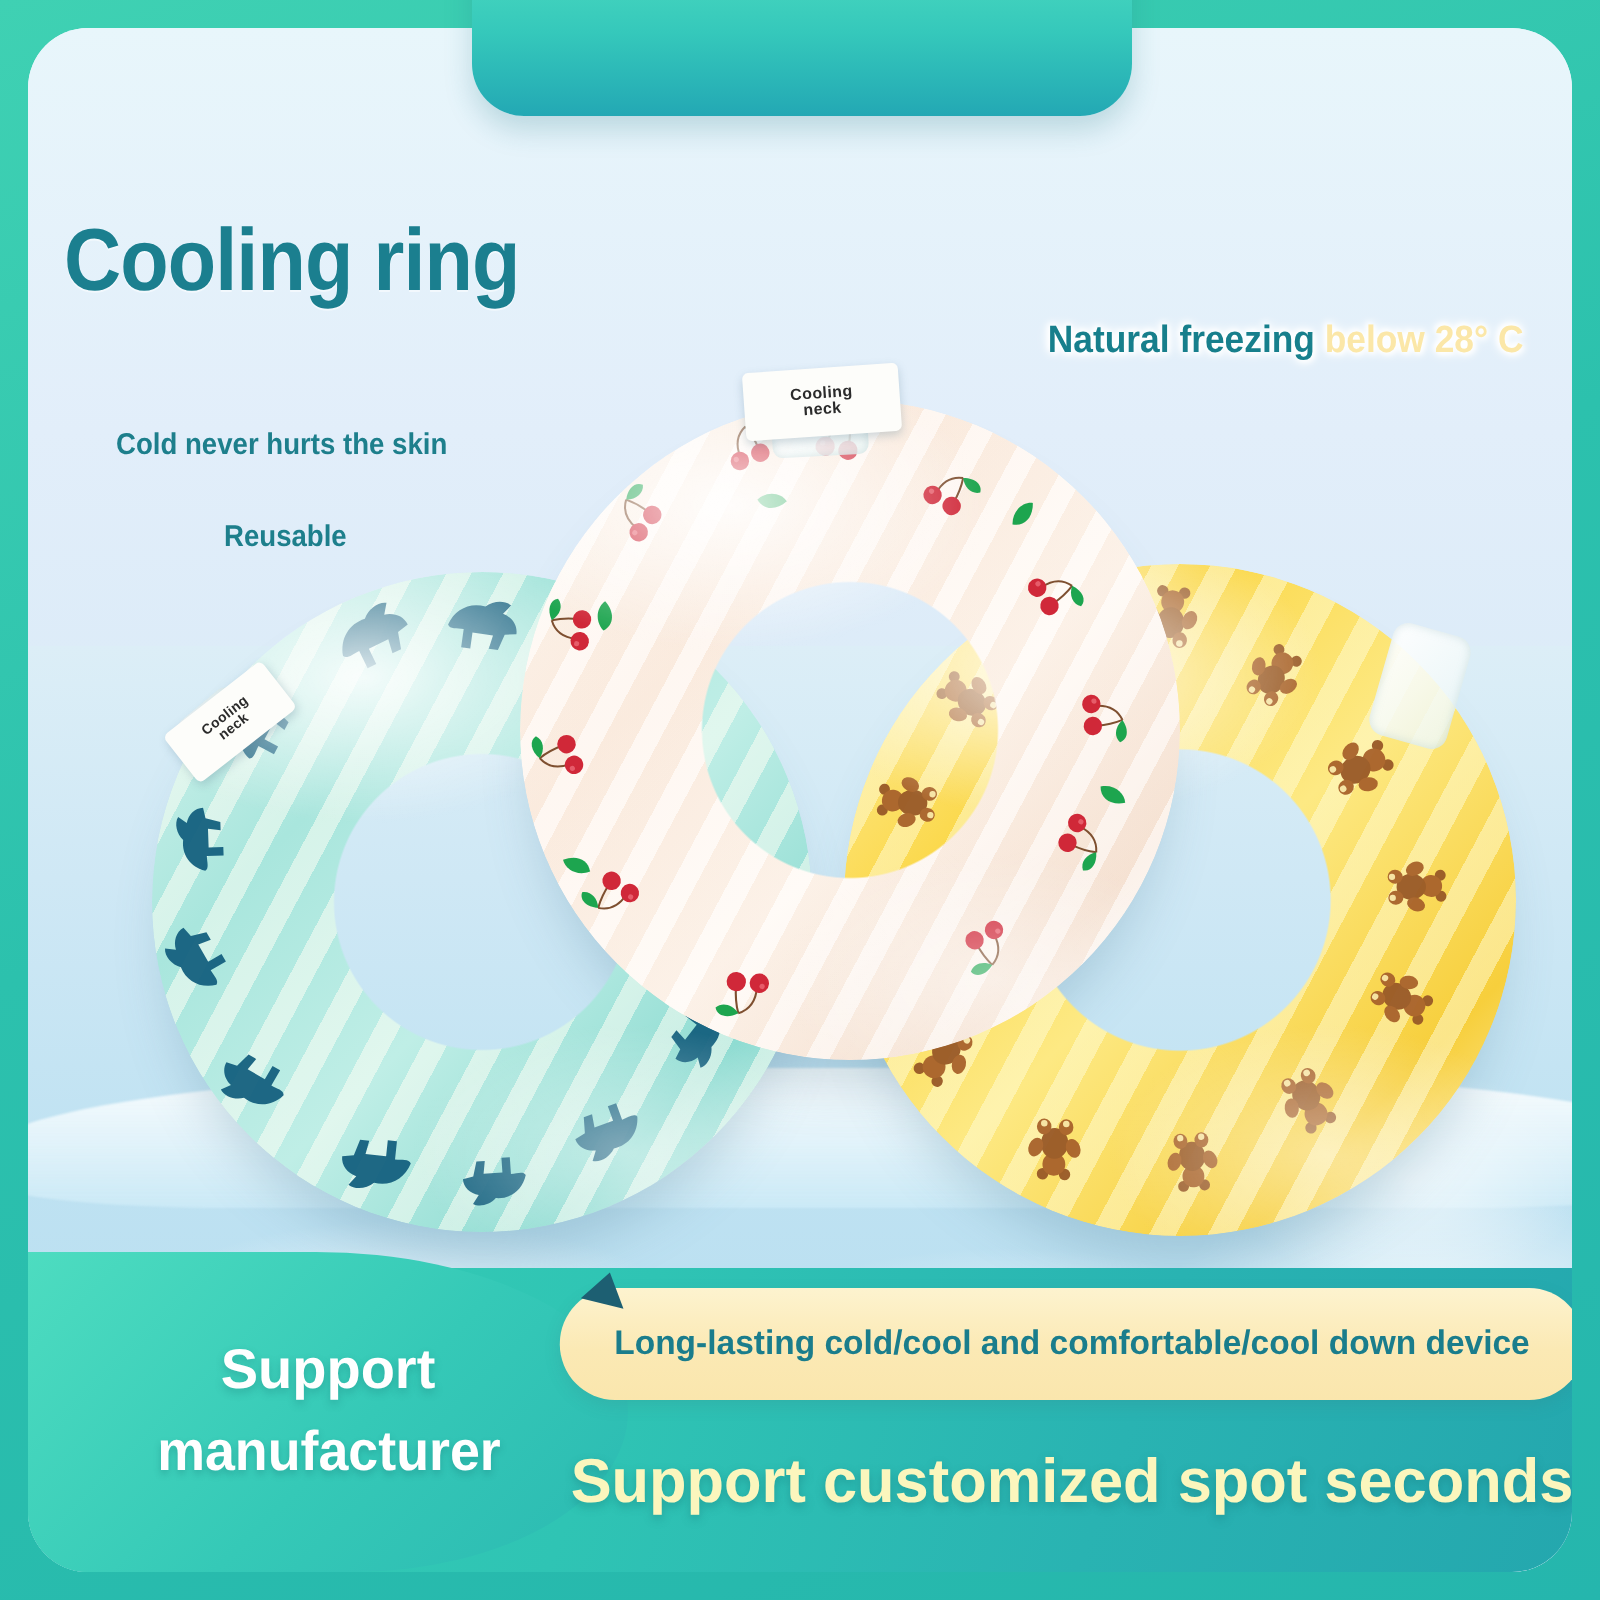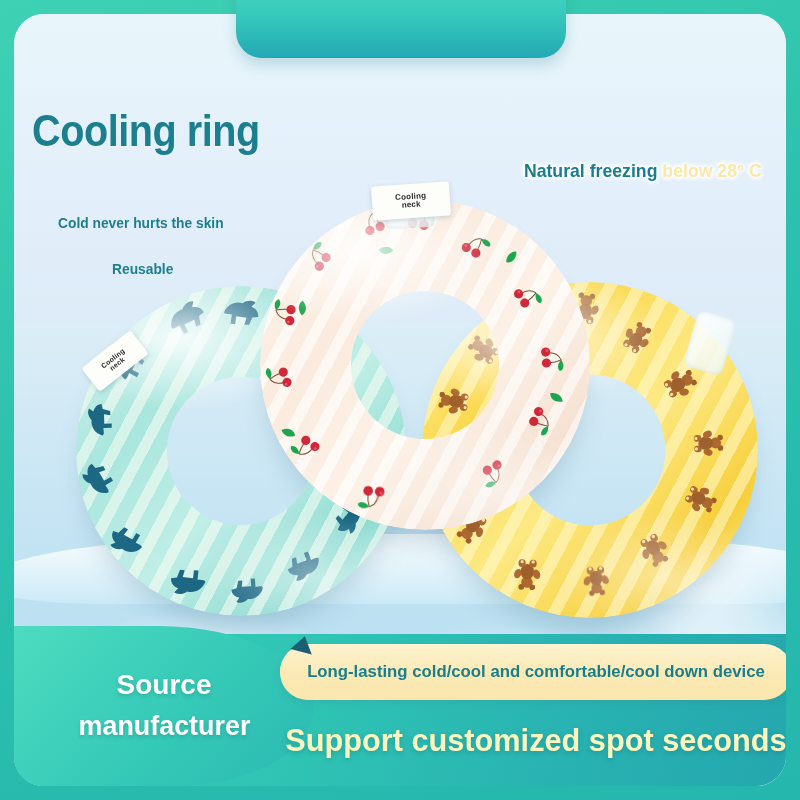--- a/index.html
+++ b/index.html
@@ -368,21 +368,21 @@
     <div class="promo-pill">
       <span>Long-lasting cold/cool and comfortable/cool down device</span>
     </div>
     <div class="pill-fold"></div>
 
     <div class="promo-line2">
       <span>Support customized spot seconds</span>
     </div>
 
     <div class="source-block">
-      <div class="l1">Source</div>
+      <div class="l1">Support</div>
       <div class="l2">manufacturer</div>
     </div>
 
   </div>
 
   <div class="top-tab"></div>
 
 </div>
 
 </body></html>

